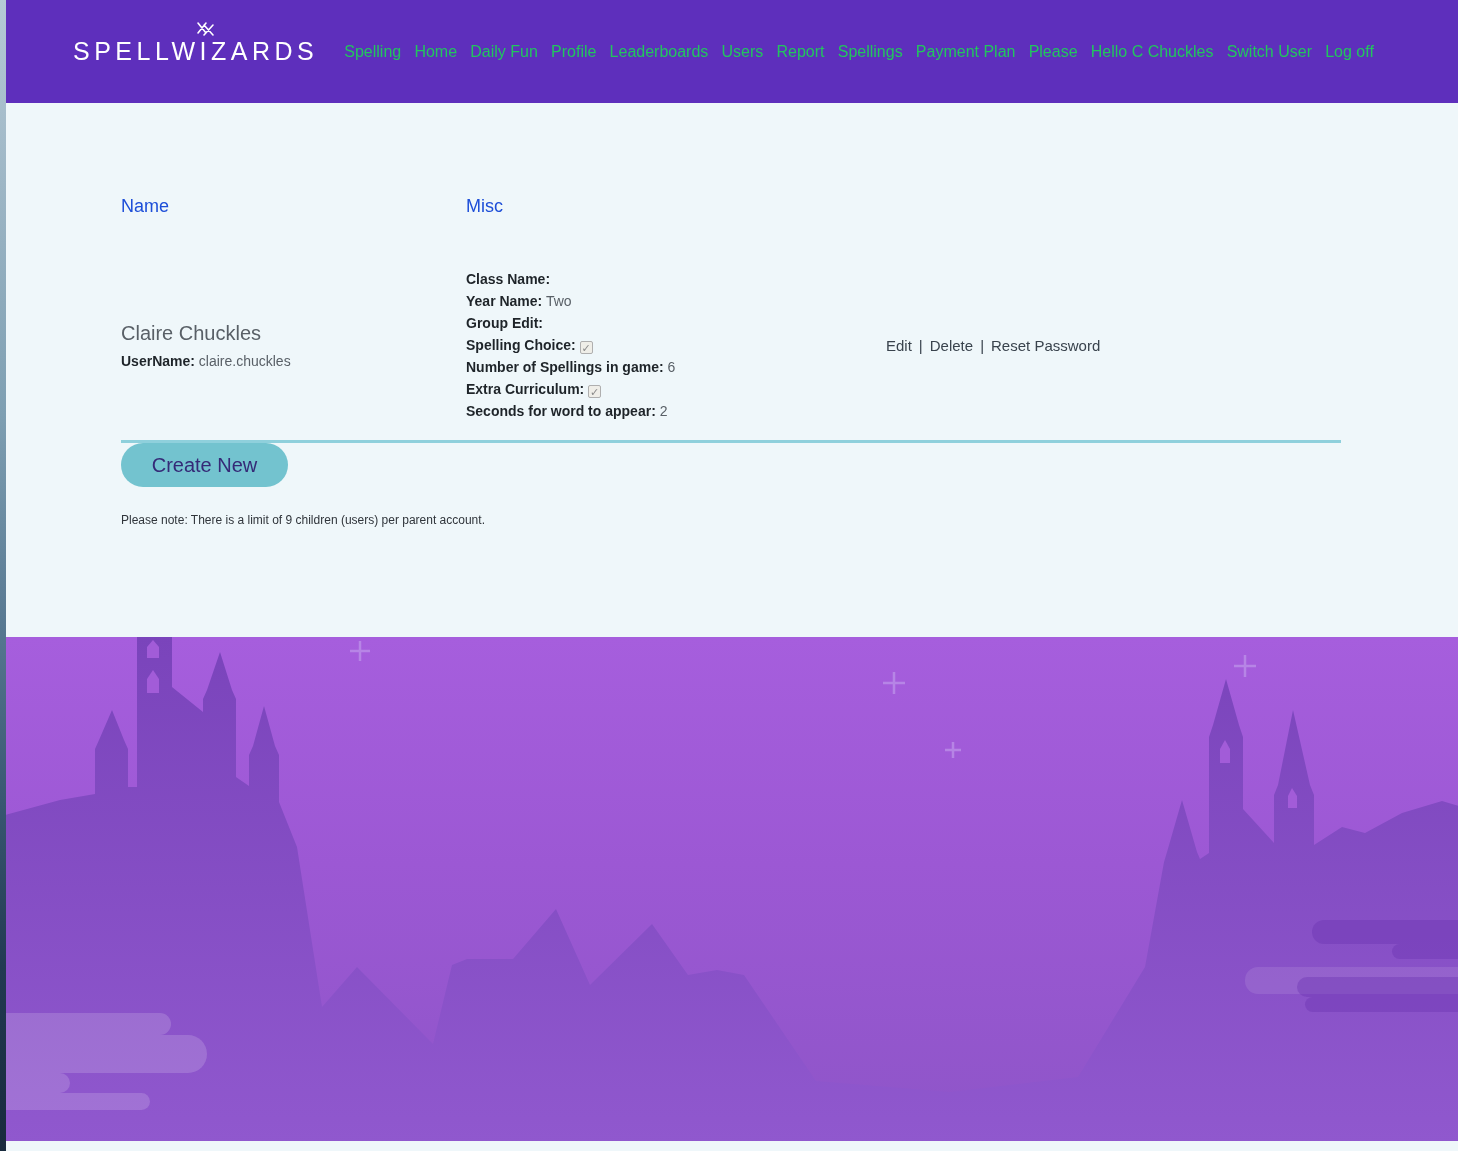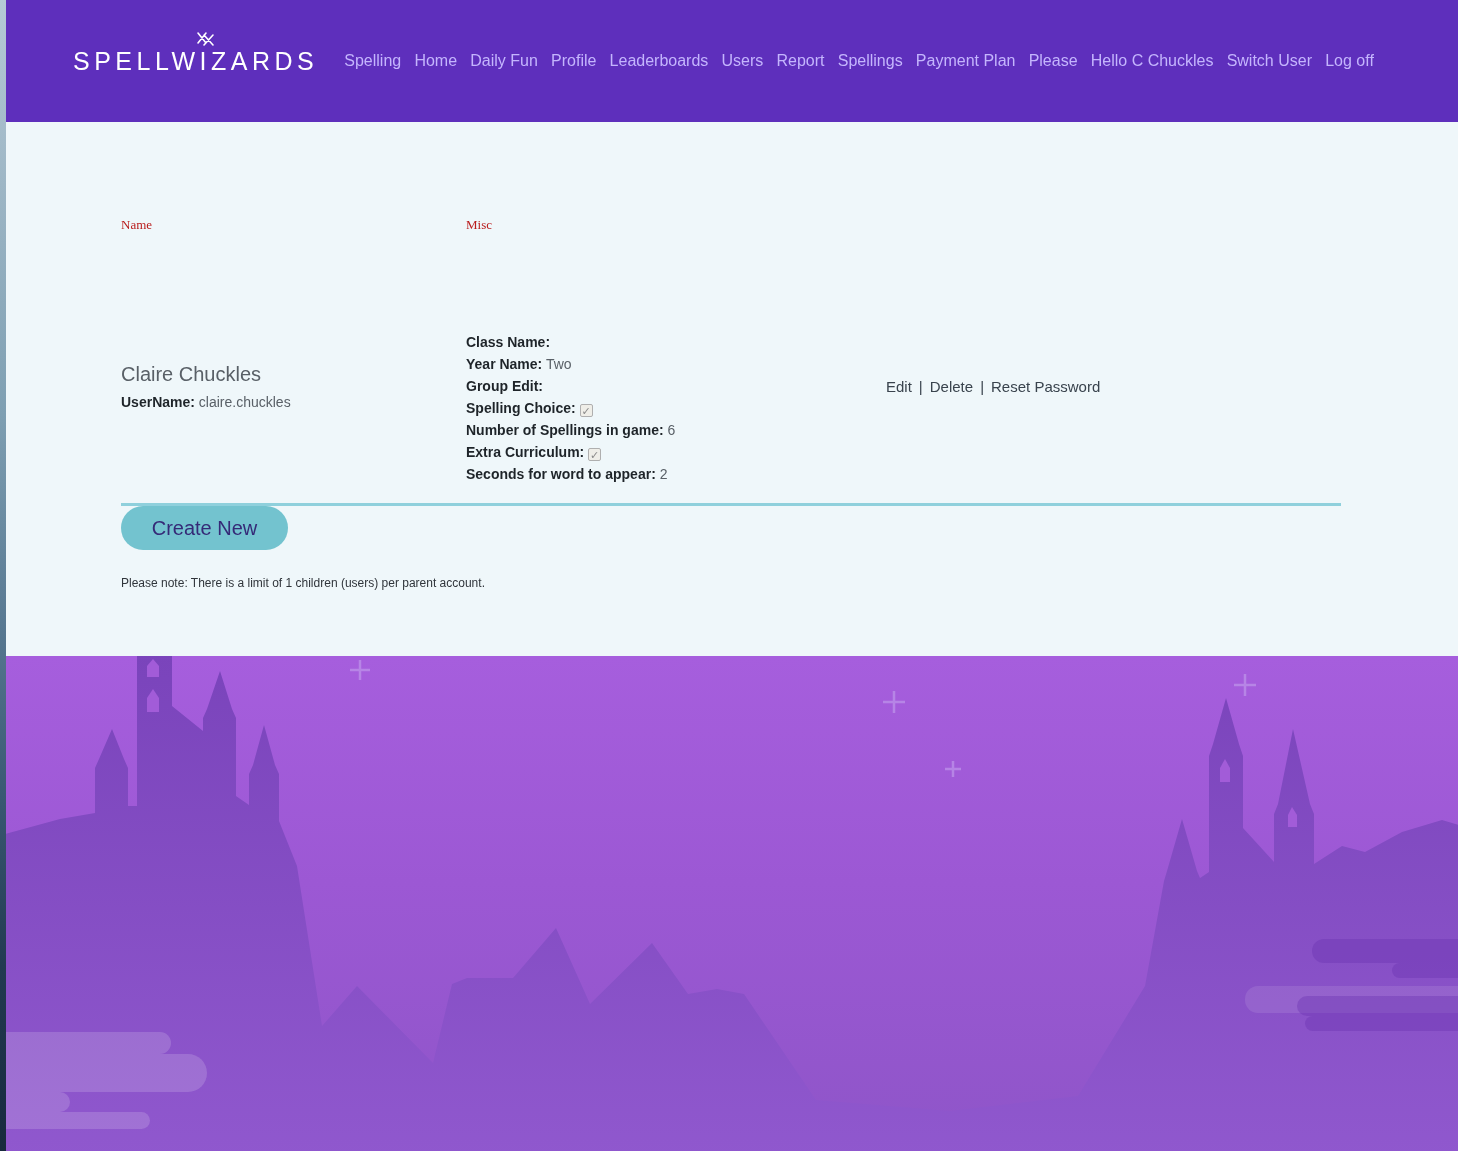--- a/index.html
+++ b/index.html
@@ -8,47 +8,47 @@
     font-family:"Liberation Sans", sans-serif;background:#EFF7FA;
   }
   .edge-strip{
     position:absolute;left:0;top:0;width:6px;height:1151px;
     background:linear-gradient(180deg,#B6CAD6 0%,#9DB6C5 16%,#7E9FB2 36%,#587992 54%,#385771 70%,#223A51 84%,#182A3D 100%);
   }
   .page{margin-left:6px;width:1452px;}
 
   
   .navbar{
-    height:122px;background:#5E2FBC;display:flex;align-items:center;
+    height:103px;background:#5E2FBC;display:flex;align-items:center;
     padding:0 84px 0 67px;box-sizing:border-box;
   }
   .brand{
     color:#FFFFFF;font-size:25px;letter-spacing:4.5px;margin-right:26px;
     white-space:nowrap;text-decoration:none;cursor:pointer;
   }
   .brand-i{position:relative;display:inline-block;}
   .brand-i svg{position:absolute;left:-5px;top:-17px;}
   .nav{
     flex:1;display:flex;justify-content:space-between;align-items:center;
     font-size:16px;
   }
-  .nav a{color:#c4b5fd;text-decoration:none;white-space:nowrap;cursor:pointer;text-align:right;}
+  .nav a{color:#22c55e;text-decoration:none;white-space:nowrap;cursor:pointer;text-align:right;}
 
   
   .content{
     height:534px;background:#EFF7FA;box-sizing:border-box;
     padding:92px 0 0 115px;
   }
   .cols-header,.user-row{display:grid;grid-template-columns:345px 420px auto;}
-  .cols-header div{font-size:13px;color:#b91c1c;line-height:22px;font-family:Liberation Serif, serif;}
+  .cols-header div{font-size:18px;color:#1d4ed8;line-height:22px;}
   .user-row{margin-top:51px;align-items:center;}
   .display-name{font-size:20px;color:#596067;}
   .username-line{font-size:14px;margin-top:8px;color:#596067;}
   .bold-label{font-weight:bold;color:#1E2429;}
-  .cell-misc{font-size:14px;margin-top:44px;}
+  .cell-misc{font-size:14px;}
   .misc-row{line-height:22px;height:22px;white-space:nowrap;}
   .misc-label{font-weight:bold;color:#1E2429;}
   .misc-value{color:#596067;}
   .cbx{
     display:inline-block;width:13px;height:13px;background:#EFEEE8;
     border:1px solid #AFAFAF;border-radius:2px;font-size:11px;line-height:12px;
     color:#8A8A8A;text-align:center;vertical-align:-2px;box-sizing:border-box;
   }
   .cell-actions{font-size:15px;color:#39434D;white-space:nowrap;}
   .cell-actions a{color:#39434D;text-decoration:none;cursor:pointer;}
@@ -124,21 +124,21 @@
 
       <div class="cell-actions">
         <a>Edit</a><span class="sep">|</span><a>Delete</a><span class="sep">|</span><a>Reset Password</a>
       </div>
     </div>
 
     <hr class="divider">
 
     <button class="create-btn">Create New</button>
 
-    <p class="note">Please note: There is a limit of 1 children (users) per parent account.</p>
+    <p class="note">Please note: There is a limit of 9 children (users) per parent account.</p>
   </main>
 
   <footer class="footer">
     <svg viewBox="0 0 1452 504" preserveAspectRatio="none">
       <defs>
         <linearGradient id="bgGrad" x1="0" y1="0" x2="0" y2="1">
           <stop offset="0%" stop-color="#A65EDD"></stop>
           <stop offset="45%" stop-color="#9C58D4"></stop>
           <stop offset="100%" stop-color="#8E55C8"></stop>
         </linearGradient>

